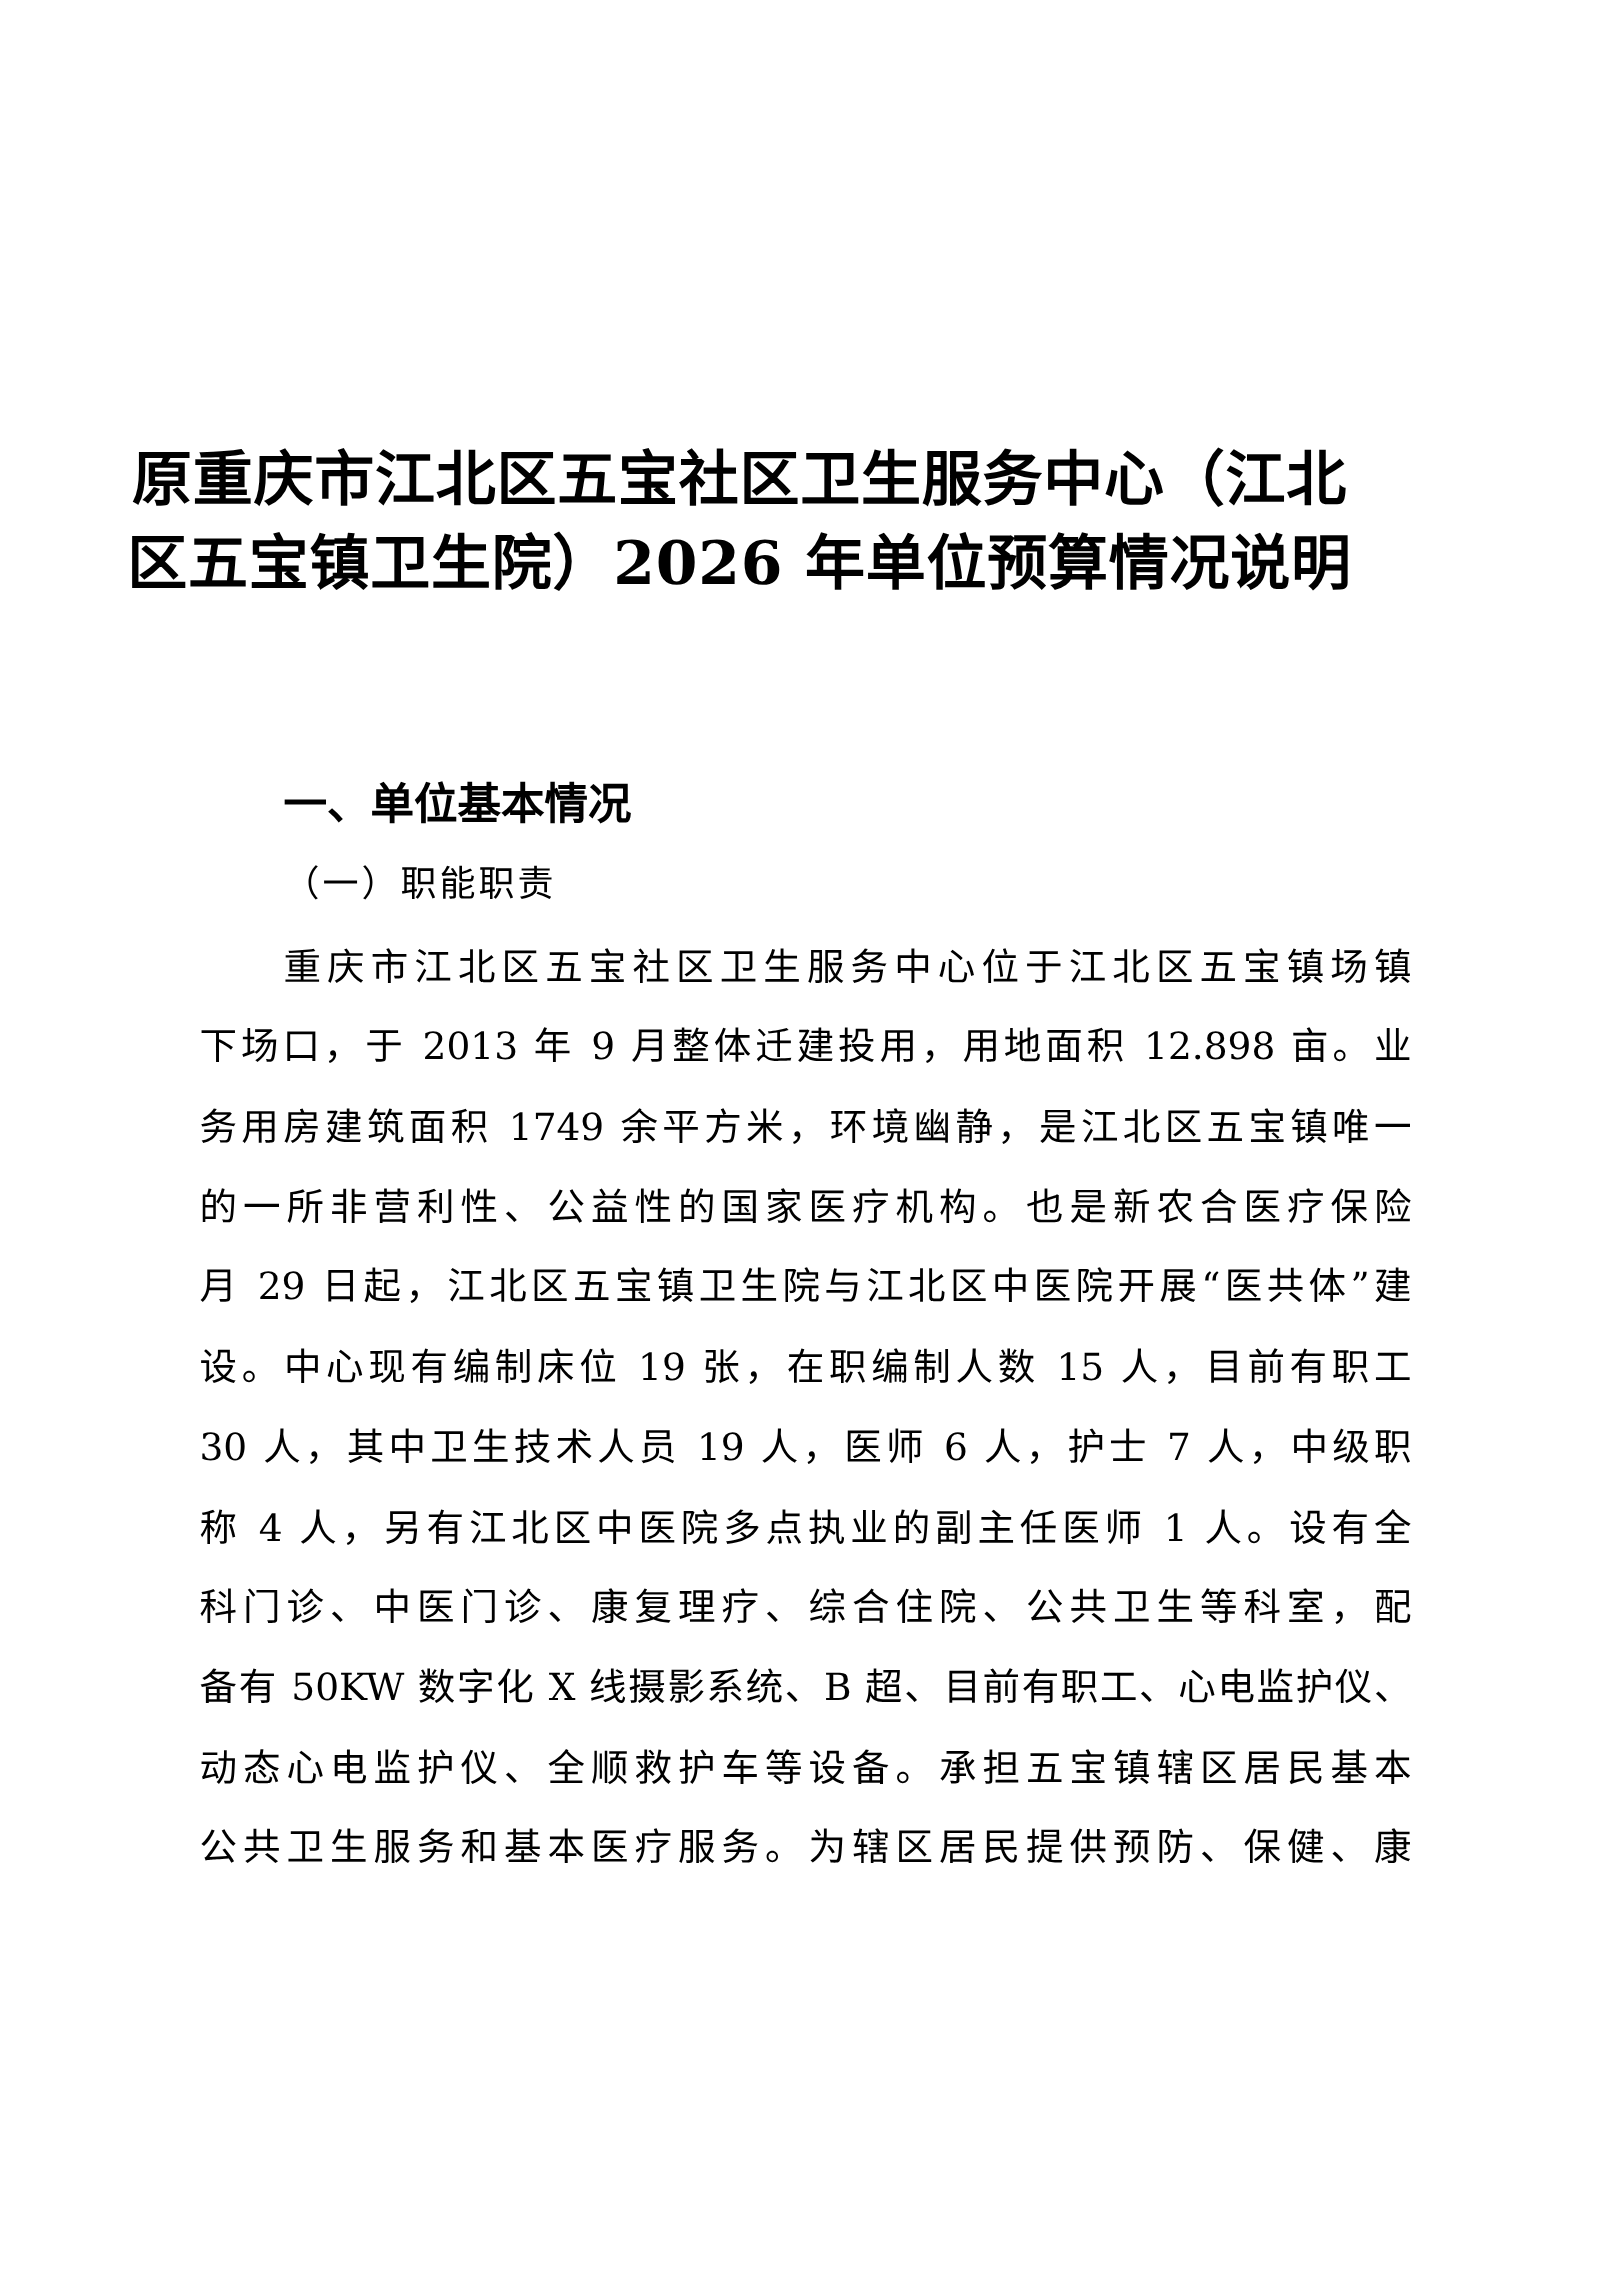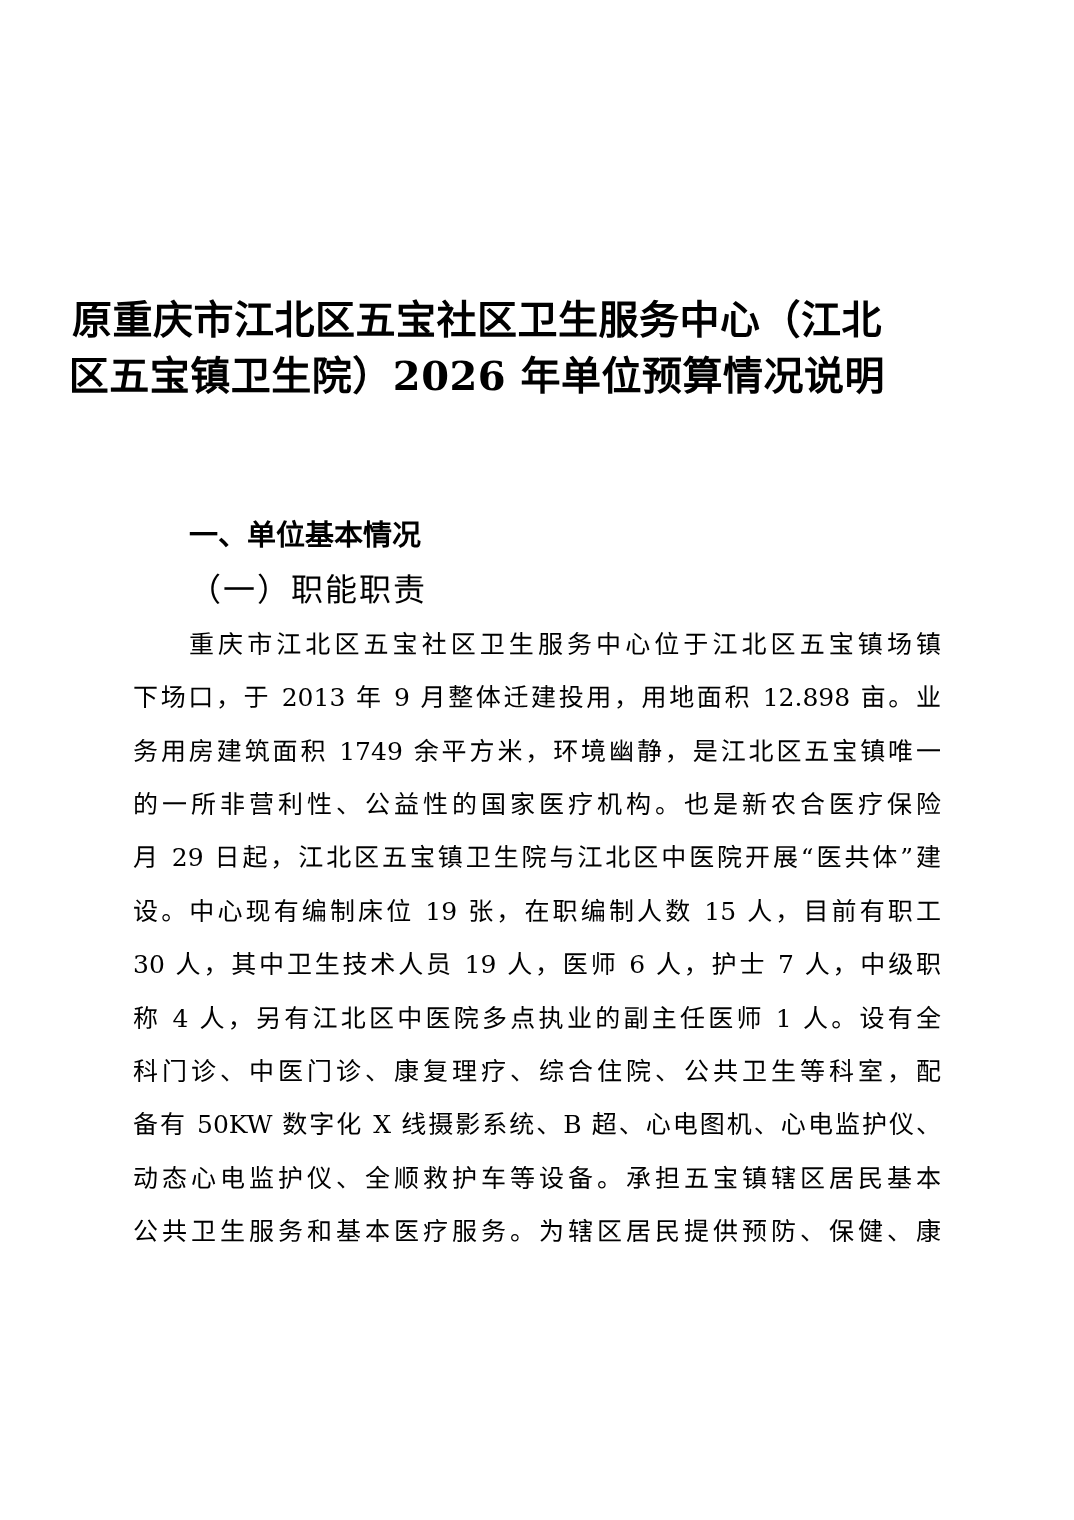--- a/index.html
+++ b/index.html
@@ -12,52 +12,52 @@
     height: 1520px;
     background: #ffffff;
     color: #000000;
     overflow: hidden;
   }
 
   
   .doc-title {
     position: absolute;
     top: 292px;
-    left: 0;
+    left: 16px;
     width: 954px;
     text-align: center;
     font-family: "DejaVu Serif", "Liberation Serif", serif;
     font-weight: 700;
     font-size: 40px;
     line-height: 56px;
     letter-spacing: 0.5px;
   }
   .doc-title .title-line { display: block; }
 
   
   .content {
     position: absolute;
     top: 511px;
     left: 133px;
     width: 808px;
   }
 
   .section-heading {
-    font-family: Liberation Mono, monospace;
+    font-family: Liberation Serif, serif;
     font-weight: 700;
     font-size: 29px;
     line-height: 53.4px;
     text-indent: 56px;
     white-space: nowrap;
   }
 
   .sub-heading {
-    font-family: Liberation Sans, sans-serif;
+    font-family: Liberation Serif, serif;
     font-weight: 400;
-    font-size: 32px;
+    font-size: 24px;
     line-height: 53.4px;
     text-indent: 56px;
     letter-spacing: 2px;
     white-space: nowrap;
   }
 
   
   .para .line {
     font-family: "DejaVu Serif", "Liberation Serif", serif;
     font-weight: 400;
@@ -87,20 +87,20 @@
     <div class="para">
         <div class="line">重庆市江北区五宝社区卫生服务中心位于江北区五宝镇场镇</div>
         <div class="line">下场口，于 2013 年 9 月整体迁建投用，用地面积 12.898 亩。业</div>
         <div class="line">务用房建筑面积 1749 余平方米，环境幽静，是江北区五宝镇唯一</div>
         <div class="line">的一所非营利性、公益性的国家医疗机构。也是新农合医疗保险</div>
         <div class="line">月 29 日起，江北区五宝镇卫生院与江北区中医院开展“医共体”建</div>
         <div class="line">设。中心现有编制床位 19 张，在职编制人数 15 人，目前有职工</div>
         <div class="line">30 人，其中卫生技术人员 19 人，医师 6 人，护士 7 人，中级职</div>
         <div class="line">称 4 人，另有江北区中医院多点执业的副主任医师 1 人。设有全</div>
         <div class="line">科门诊、中医门诊、康复理疗、综合住院、公共卫生等科室，配</div>
-        <div class="line">备有 50KW 数字化 X 线摄影系统、B 超、心电图机、心电监护仪、</div>
+        <div class="line">备有 50KW 数字化 X 线摄影系统、B 超、目前有职工、心电监护仪、</div>
         <div class="line">动态心电监护仪、全顺救护车等设备。承担五宝镇辖区居民基本</div>
         <div class="line">公共卫生服务和基本医疗服务。为辖区居民提供预防、保健、康</div>
       </div>
 
   </div>
 
 </div>
 
 </body></html>

